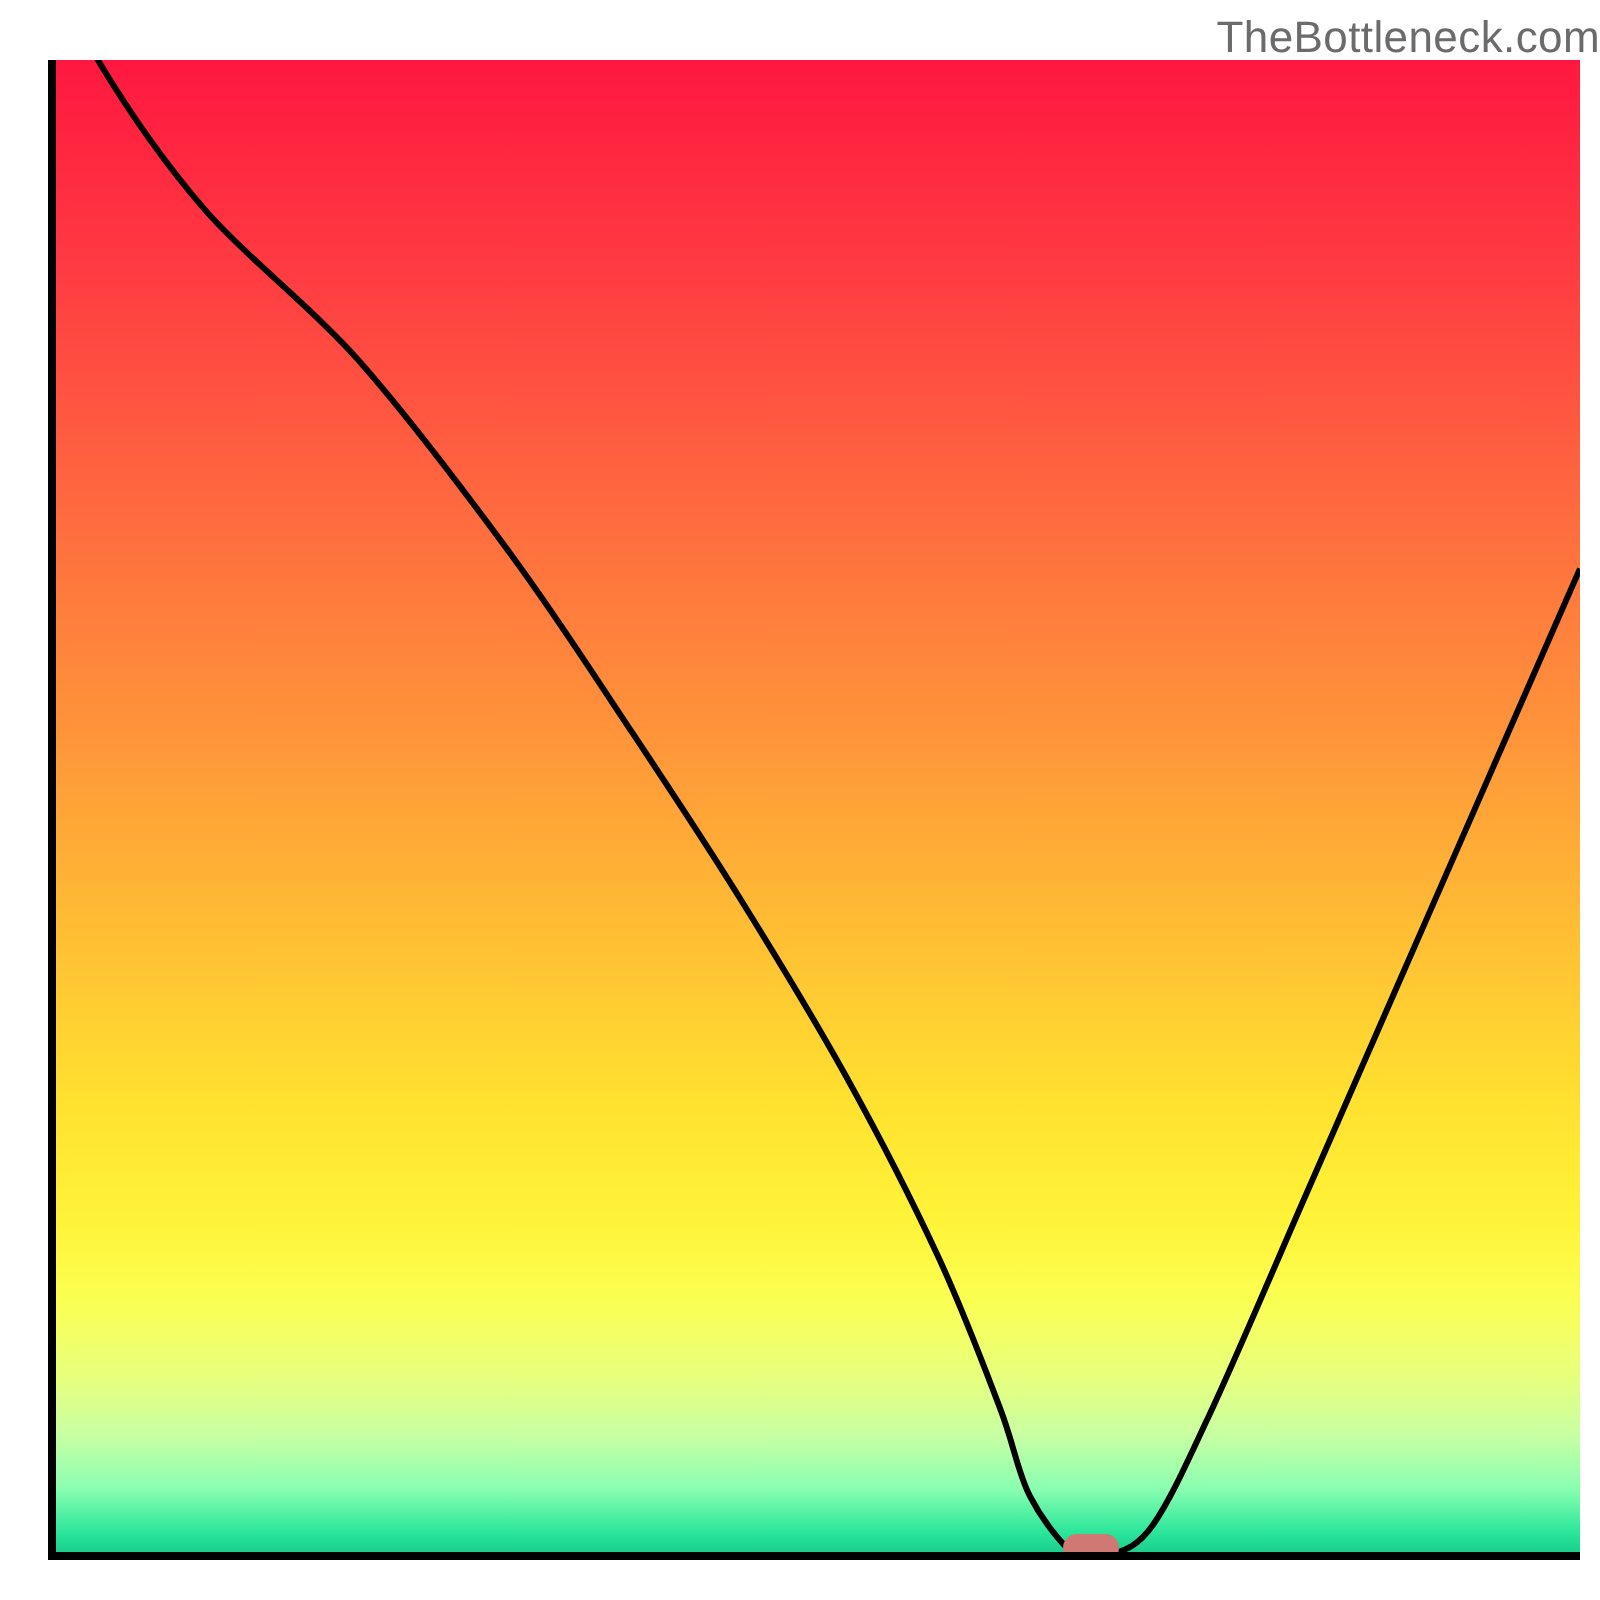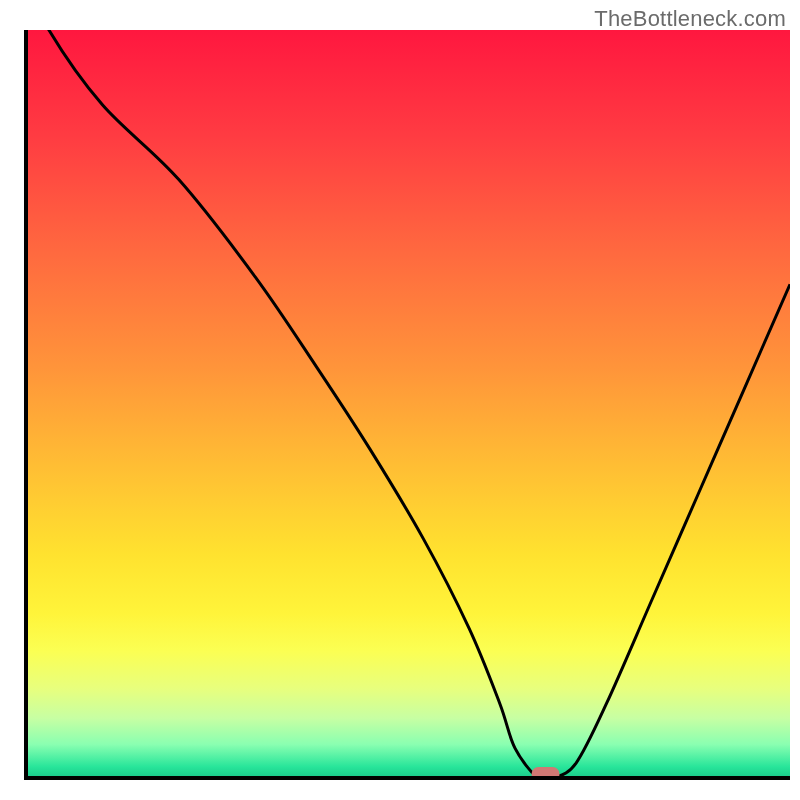--- a/index.html
+++ b/index.html
@@ -11,21 +11,21 @@
     overflow: hidden;
   }
   .chart-container {
     position: relative;
     width: 800px;
     height: 800px;
   }
   .watermark {
     position: absolute;
     top: 6px;
-    right: 14px;
+    right: 0;
     font-family: Arial, Helvetica, sans-serif;
     font-size: 22px;
     color: #6b6b6b;
     letter-spacing: 0.2px;
     z-index: 10;
   }
   svg {
     display: block;
   }
 </style>

